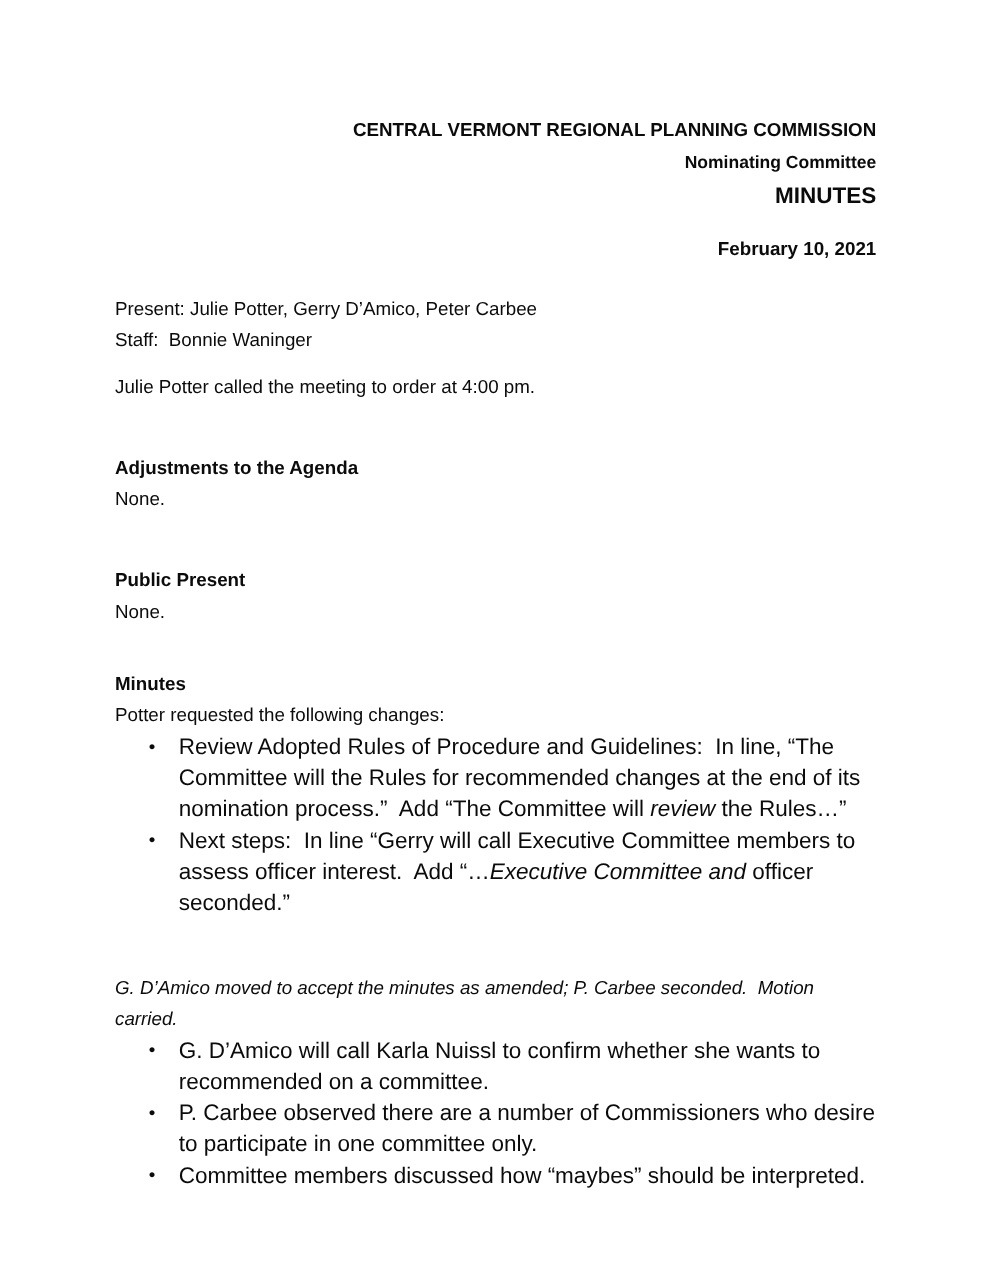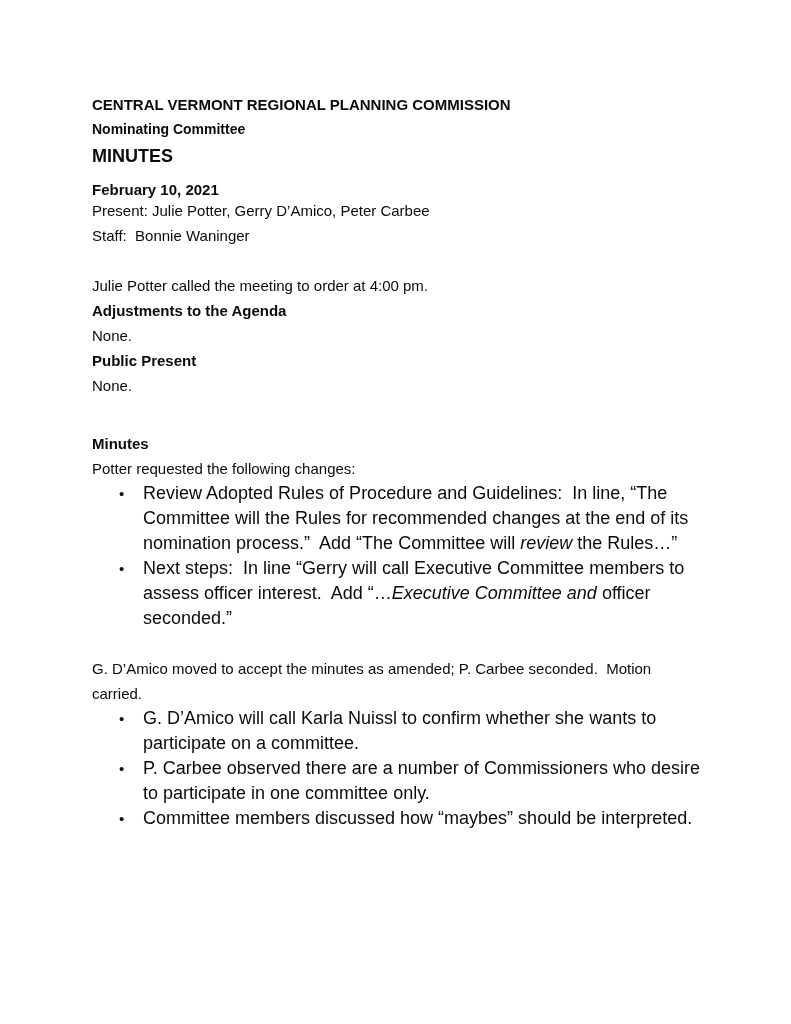--- a/index.html
+++ b/index.html
@@ -6,60 +6,61 @@
   html, body { background: #ffffff; }
   body {
     width: 791px;
     height: 1024px;
     overflow: hidden;
     font-family: "Liberation Sans", sans-serif;
     color: #0b0b0b;
   }
   .page { padding: 96px 90px 40px 92px; }
 
-  .doc-header { text-align: left; }
+  .doc-header { text-align: right; }
   .doc-header .org      { font-size: 15px; font-weight: 700; }
   .doc-header .committee{ font-size: 14px; font-weight: 700; margin-top: 8px; }
   .doc-header .doctype  { font-size: 18px; font-weight: 700; margin-top: 9px; }
-  .doc-header .date     { font-size: 15px; font-weight: 700; margin-top: 14px; }
+  .doc-header .date     { font-size: 15px; font-weight: 700; margin-top: 24px; }
 
   .t { white-space: pre-wrap; }
 
   .body-text { font-size: 15px; line-height: 25px; }
 
-  .attendance   { }
-  .call-line    { margin-top: 25px; }
+  .attendance   { margin-top: 27px; }
+  .call-line    { margin-top: 12px; }
 
   .section-heading {
     font-size: 15px;
     line-height: 25px;
     font-weight: 700;
   }
-  .mt-section   { }
+  .mt-section   { margin-top: 40px; }
   .mt-minutes   { margin-top: 33px; }
 
   ul.bullets { list-style: none; }
   ul.bullets li {
     position: relative;
     padding-left: 51px;
     font-size: 18px;
     line-height: 25px;
   }
   ul.bullets li::before {
     content: "\2022";
     position: absolute;
     left: 27px;
     top: 0;
     font-size: 15px;
     line-height: 25px;
   }
 
   em { font-style: italic; }
   .motion {
-    margin-top: 25px;
+    margin-top: 43px;
+    font-style: italic;
     font-weight: 500;
   }
 </style>
 </head>
 <body>
 
 <div class="page">
 
   <div class="doc-header">
     <div class="org t">CENTRAL VERMONT REGIONAL PLANNING COMMISSION</div>
@@ -90,19 +91,19 @@
     <div class="body-text t">Potter requested the following changes:</div>
     <ul class="bullets">
       <li><span class="t">Review Adopted Rules of Procedure and Guidelines:  In line, “The Committee will the Rules for recommended changes at the end of its nomination process.”  Add “The Committee will </span><em class="t">review</em><span class="t"> the Rules…”</span></li>
       <li><span class="t">Next steps:  In line “Gerry will call Executive Committee members to assess officer interest.  Add “…</span><em class="t">Executive Committee and</em><span class="t"> officer seconded.”</span></li>
     </ul>
     <div class="motion body-text t">G. D’Amico moved to accept the minutes as amended; P. Carbee seconded.  Motion carried.</div>
   </div>
 
   <div>
     <ul class="bullets">
-      <li class="t">G. D’Amico will call Karla Nuissl to confirm whether she wants to participate on a committee.</li>
+      <li class="t">G. D’Amico will call Karla Nuissl to confirm whether she wants to recommended on a committee.</li>
       <li class="t">P. Carbee observed there are a number of Commissioners who desire to participate in one committee only.</li>
       <li class="t">Committee members discussed how “maybes” should be interpreted.</li>
     </ul>
   </div>
 
 </div>
 
 </body></html>

